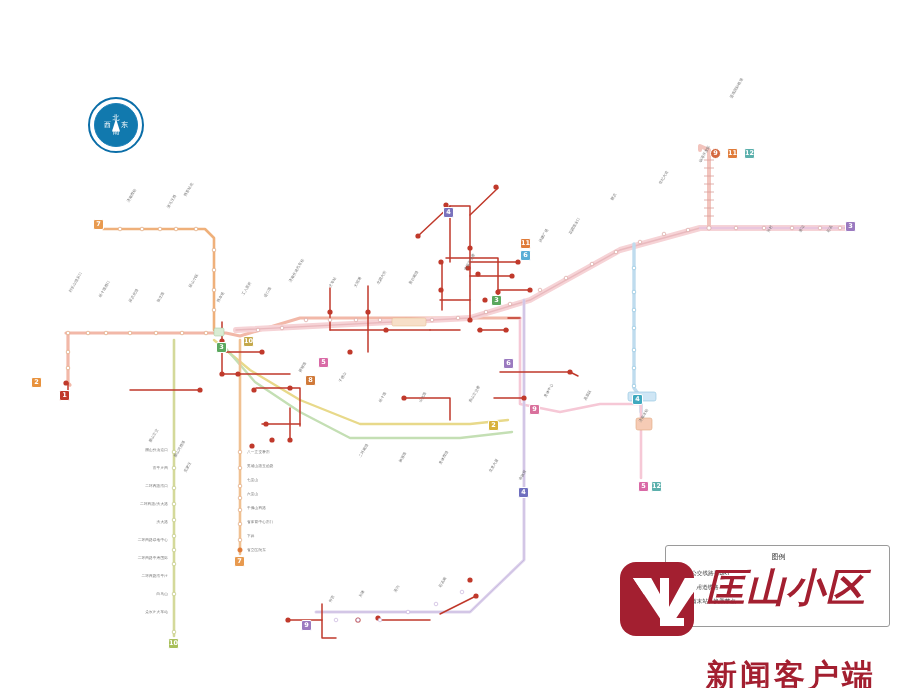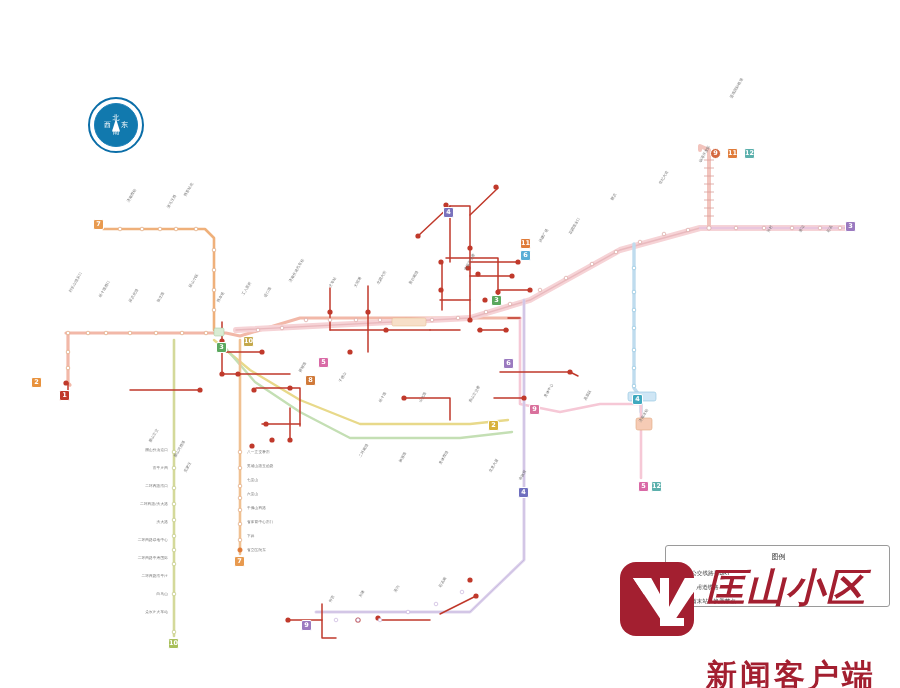--- a/index.html
+++ b/index.html
@@ -81,21 +81,21 @@
     color:#ffffff;
     font-weight:700;
     border:1px solid #ffffff;
     font-family:"DejaVu Sans","Liberation Sans",sans-serif;
   }
   .badge.round{border-radius:50%;}
 
   
   .legend{
     position:absolute;
-    left:665px;top:545px;width:225px;height:62px;
+    left:665px;top:545px;width:225px;height:82px;
     border:1px solid #9a9a9a;
     border-radius:3px;
     background:rgba(255,255,255,0.75);
     box-sizing:border-box;
   }
   .legend .lg-title{
     position:absolute;left:0;top:6px;width:225px;text-align:center;
     font-size:7px;color:#2a2a2a;
     font-family:"DejaVu Sans","Liberation Sans",sans-serif;
   }

